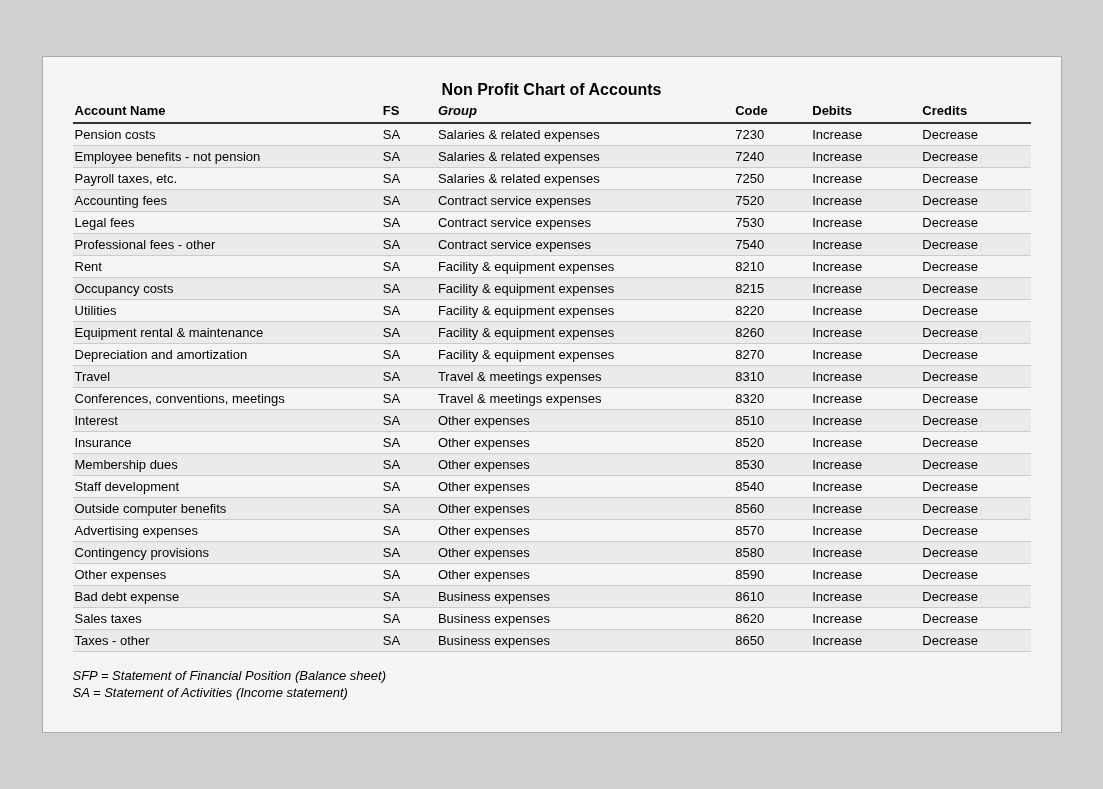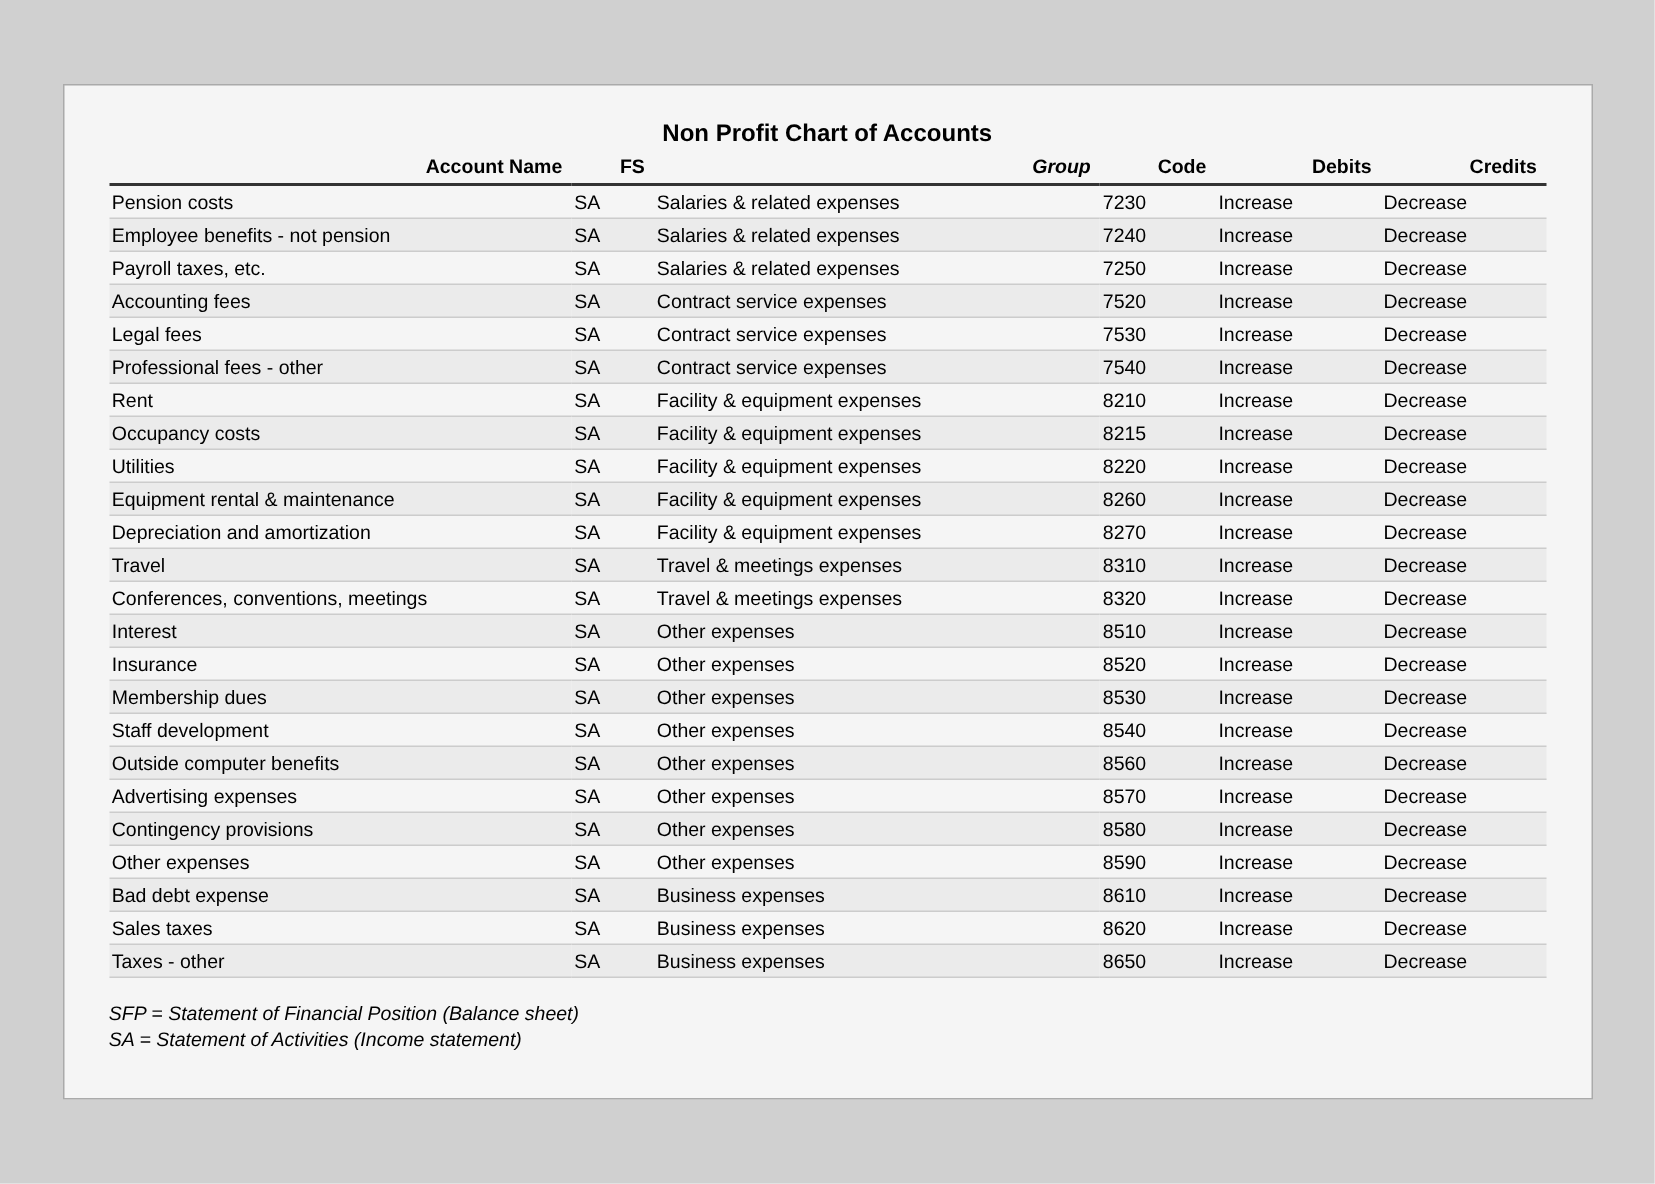--- a/index.html
+++ b/index.html
@@ -27,21 +27,21 @@
       font-family: Arial, sans-serif;
     }
     table {
       width: 100%;
       border-collapse: collapse;
     }
     thead tr {
       border-bottom: 2px solid #333;
     }
     thead th {
-      text-align: right;
+      text-align: left;
       font-weight: bold;
       padding: 4px 6px 4px 2px;
       font-size: 13px;
     }
     tbody tr {
       border-bottom: 1px solid #ccc;
     }
     tbody tr:nth-child(even) {
       background: #ebebeb;
     }

